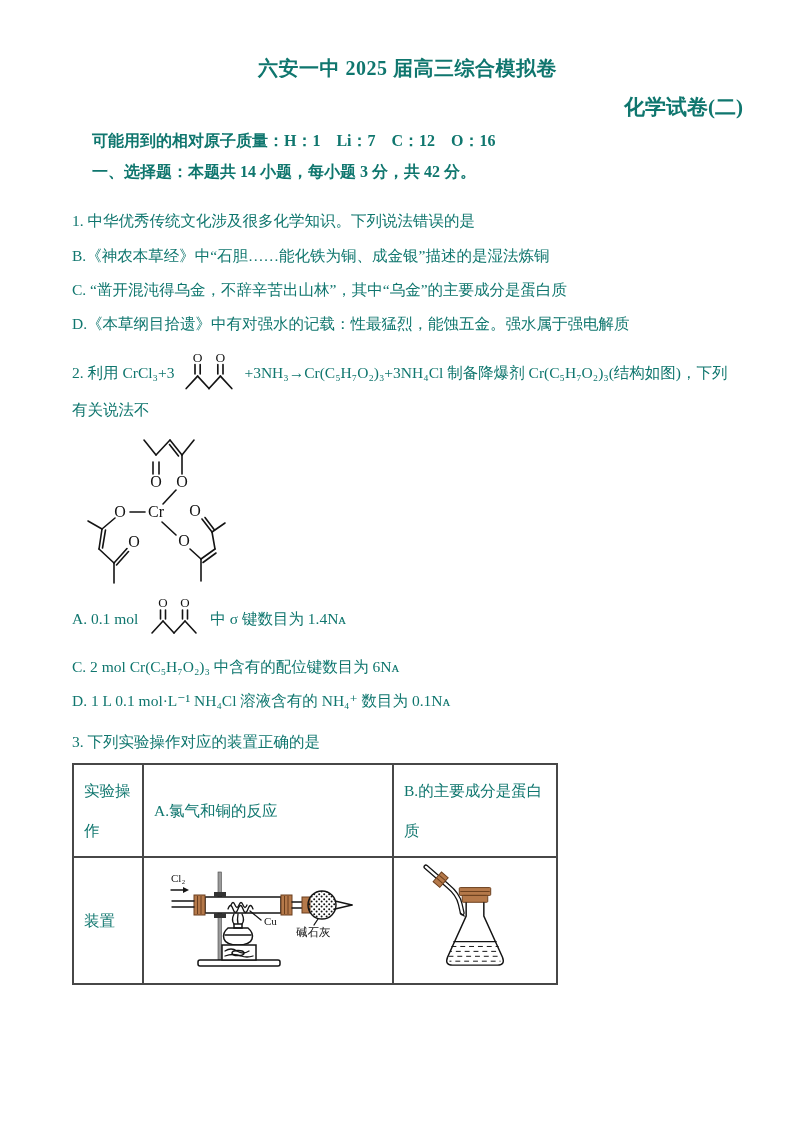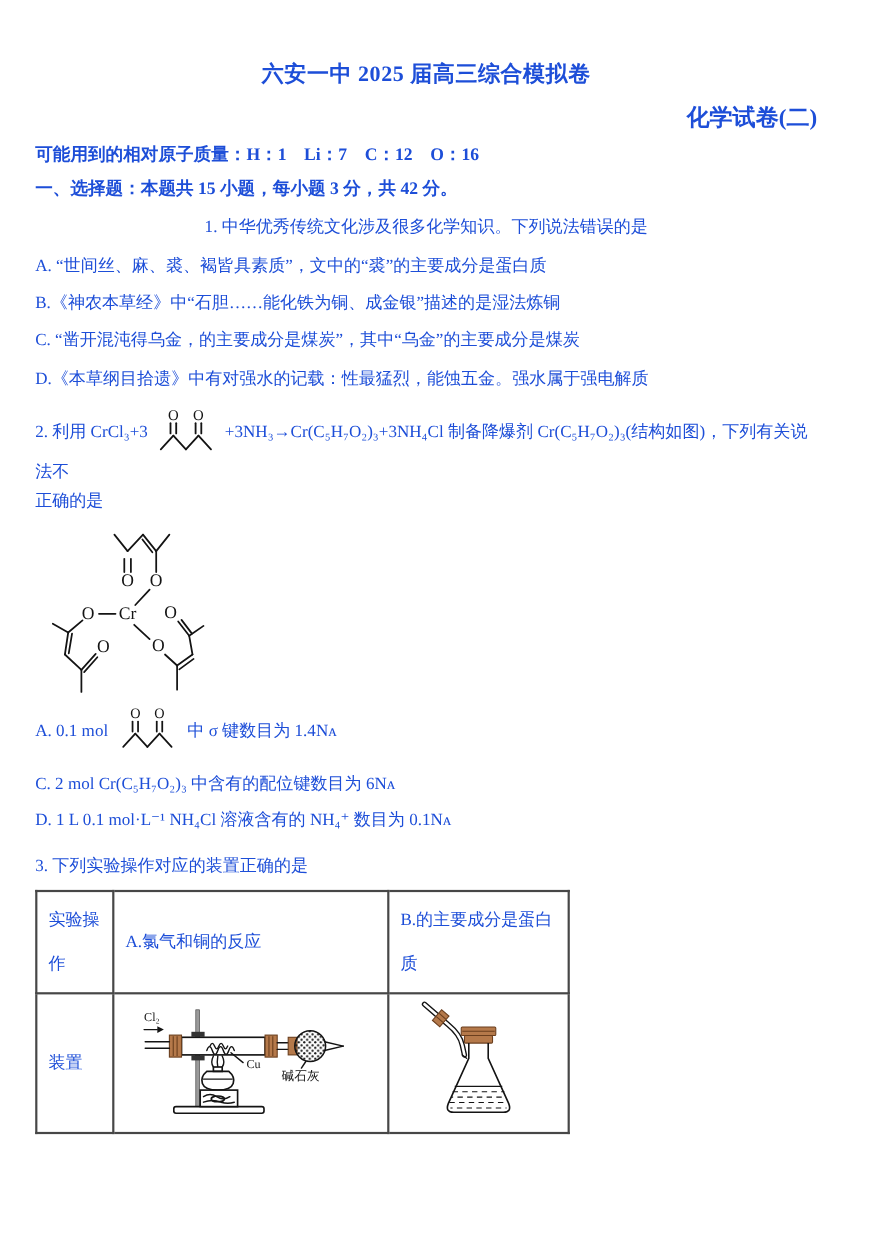--- a/index.html
+++ b/index.html
@@ -1,27 +1,27 @@
 <!DOCTYPE html>
 <html><head>
 <meta charset="utf-8">
 <style>
   html,body{margin:0;padding:0;background:#ffffff;}
   .page{
     width:793px;height:1122px;box-sizing:border-box;position:relative;overflow:hidden;
-    background:#ffffff;color:#1d4ed8;
-    padding:56px 50px 0 32px;
+    background:#ffffff;color:#0f766e;
+    padding:56px 50px 0 72px;
     font-family:"Liberation Serif","DejaVu Serif",serif;
     font-size:15.5px;line-height:1.25;
   }
   .title1{font-size:20px;font-weight:bold;text-align:center;letter-spacing:.5px;}
   .title2{font-size:21px;font-weight:bold;text-align:right;margin-top:13px;}
   .meta{font-size:16px;font-weight:bold;text-align:center;margin-top:25px;}
-  .boldline{font-size:16px;font-weight:bold;margin-top:11px;}
-  .stem{margin-top:15px;text-align:center;}
+  .boldline{font-size:16px;font-weight:bold;margin-top:11px;margin-left:20px;}
+  .stem{margin-top:29px;}
   .opt{margin-top:15px;}
   .q2stem{margin-top:14px;}
   .q2stem .inline-struct{vertical-align:middle;margin:0 7px;}
   .cont{margin-top:6px;}
   .crsvg{display:block;margin:6px 0 0 2px;}
   .optrow{display:flex;align-items:center;gap:9px;margin-top:2px;}
   .optb{margin-top:17px;} .optc{margin-top:14px;} .optd{margin-top:14px;}
   .q3stem{margin-top:22px;}
   table.apparatus{border-collapse:collapse;margin-top:12px;table-layout:fixed;}
   table.apparatus td{border:2px solid #474747;vertical-align:middle;padding:6px 10px;font-size:15.5px;}
@@ -37,45 +37,43 @@
   svg .stopline{stroke:#6b3f1e;stroke-width:1;}
 </style>
 </head>
 <body>
 
 <div class="page">
 
   <div class="title1">六安一中 2025 届高三综合模拟卷</div>
   <div class="title2">化学试卷(二)</div>
   <div class="boldline">可能用到的相对原子质量：H：1　Li：7　C：12　O：16</div>
-  <div class="boldline">一、选择题：本题共 15 小题，每小题 3 分，共 42 分。</div>
+  <div class="boldline">一、选择题：本题共 14 小题，每小题 3 分，共 42 分。</div>
 
   <div class="stem">1. 中华优秀传统文化涉及很多化学知识。下列说法错误的是</div>
-  <div class="opt">A. “世间丝、麻、裘、褐皆具素质”，文中的“裘”的主要成分是蛋白质</div>
   <div class="opt">B.《神农本草经》中“石胆……能化铁为铜、成金银”描述的是湿法炼铜</div>
-  <div class="opt">C. “凿开混沌得乌金，的主要成分是煤炭”，其中“乌金”的主要成分是煤炭</div>
+  <div class="opt">C. “凿开混沌得乌金，不辞辛苦出山林”，其中“乌金”的主要成分是蛋白质</div>
   <div class="opt">D.《本草纲目拾遗》中有对强水的记载：性最猛烈，能蚀五金。强水属于强电解质</div>
 
   <div class="q2stem">
     <span>2. 利用 CrCl₃+3</span><svg class="inline-struct" width="56" height="52" viewBox="0 0 54 48">
       <text x="16" y="12" font-size="13" text-anchor="middle">O</text>
       <text x="38" y="12" font-size="13" text-anchor="middle">O</text>
       <g>
         <line class="bond" x1="13.5" y1="15" x2="13.5" y2="24"></line>
           <line class="bond" x1="18.5" y1="15" x2="18.5" y2="24"></line>
         <line class="bond" x1="35.5" y1="15" x2="35.5" y2="24"></line>
           <line class="bond" x1="40.5" y1="15" x2="40.5" y2="24"></line>
         <line class="bond" x1="16" y1="26" x2="27" y2="38"></line>
           <line class="bond" x1="38" y1="26" x2="27" y2="38"></line>
         <line class="bond" x1="16" y1="26" x2="5" y2="38"></line>
           <line class="bond" x1="38" y1="26" x2="49" y2="38"></line>
       </g>
     </svg><span>+3NH₃→Cr(C₅H₇O₂)₃+3NH₄Cl 制备降爆剂 Cr(C₅H₇O₂)₃(结构如图)，下列有关说法不</span>
   </div>
-  <div class="cont">正确的是</div>
 
   <svg class="crsvg" width="215" height="168" viewBox="0 0 215 168">
     <g>
       <line class="bond" x1="70" y1="15" x2="82" y2="30"></line>
       <line class="bond" x1="79" y1="37" x2="79" y2="49"></line>
         <line class="bond" x1="85" y1="37" x2="85" y2="49"></line>
       <line class="bond" x1="82" y1="30" x2="96" y2="15"></line>
       <line class="bond" x1="96" y1="15" x2="108" y2="30"></line>
         <line class="bond" x1="95.5" y1="19.5" x2="104.5" y2="31"></line>
       <line class="bond" x1="108" y1="30" x2="120" y2="15"></line>

